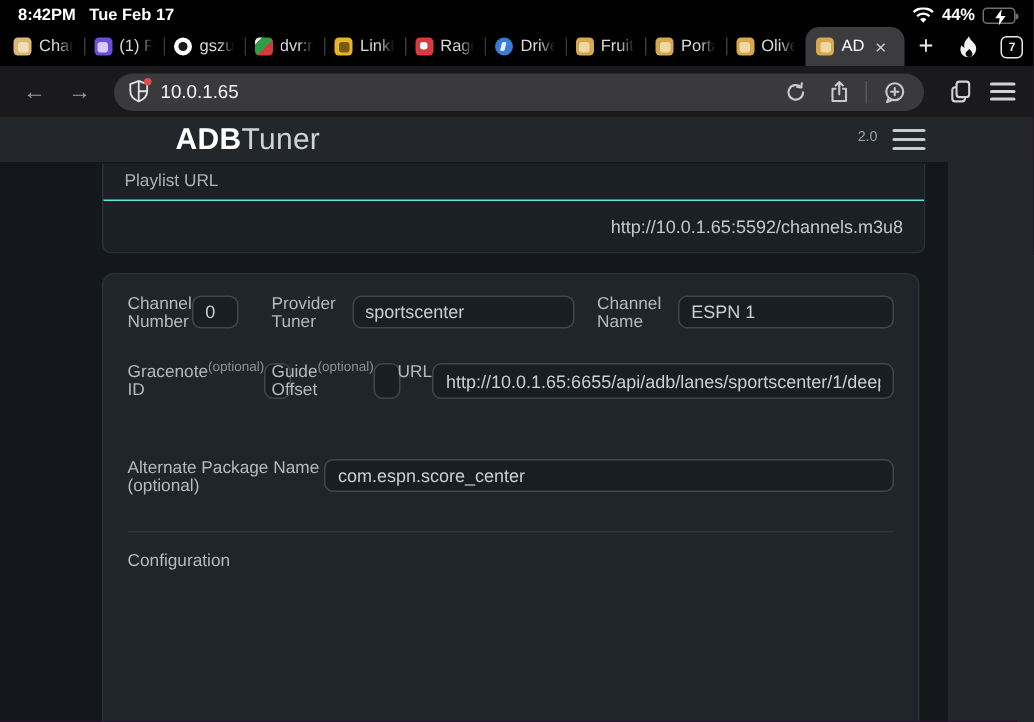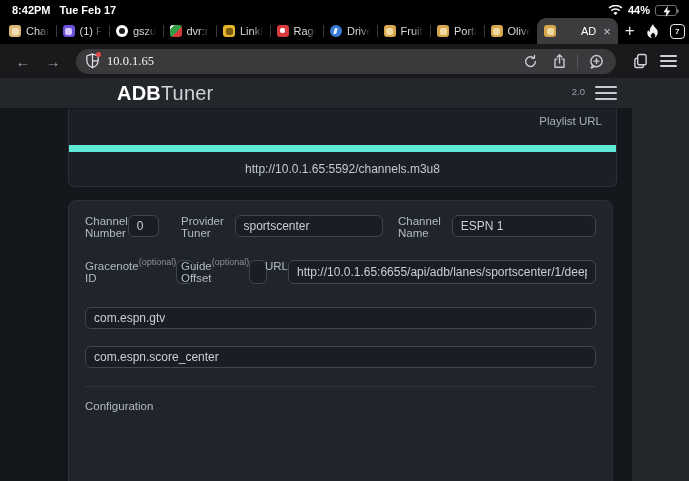--- a/index.html
+++ b/index.html
@@ -20,21 +20,21 @@
   .battery-bolt{position:absolute;left:6px;top:0px;width:10px;height:11px;fill:#fff;}
   
   .tab-bar{height:26px;display:flex;align-items:stretch;background:#000;padding-left:2px;}
   .tab{position:relative;display:flex;align-items:center;gap:5px;width:53.5px;padding:0 7px;
        font-size:11px;color:#d9d9de;overflow:hidden;cursor:default;}
   .tab .sep{position:absolute;left:0;top:7px;bottom:7px;width:1px;background:#3a3a3c;}
   .tab.active{width:auto;min-width:66px;background:#3c3c3f;border-radius:9px 9px 0 0;color:#fff;overflow:visible;}
   .tab-label{white-space:nowrap;overflow:hidden;max-width:34px;
     -webkit-mask-image:linear-gradient(90deg,#000 55%,transparent 100%);
             mask-image:linear-gradient(90deg,#000 55%,transparent 100%);}
-  .tab.active .tab-label{max-width:none;-webkit-mask-image:none;mask-image:none;margin-left:20px;}
+  .tab.active .tab-label{max-width:none;-webkit-mask-image:none;mask-image:none;}
   .tab-close{font-size:13px;line-height:1;color:#c9c9ce;margin-left:2px;}
   .fav{flex:0 0 12px;width:12px;height:12px;border-radius:3px;position:relative;}
   .fav-inner{position:absolute;left:2.5px;top:2.5px;right:2.5px;bottom:2.5px;border-radius:2px;background:rgba(255,255,240,.55);}
   .fav1{background:#dcb873;}
   .fav2{background:#6b4fd8;}
   .fav2 .fav-inner{background:#d8c8ff;}
   .fav3{background:#fff;border-radius:50%;}
   .fav3 .fav-inner{background:#17191c;border-radius:50%;left:3px;top:3px;right:3px;bottom:3px;}
   .fav4{background:linear-gradient(135deg,#f2f2f2 20%,#2f9e44 20%,#2f9e44 55%,#d63a3a 55%);}
   .fav5{background:#e6b52c;}
@@ -47,21 +47,21 @@
   .favgold .fav-inner{background:#efd9a2;}
   .tabctl{display:flex;align-items:center;justify-content:center;flex:1;color:#e9e9ec;}
   .tabctl-plus{font-size:17px;font-weight:300;}
   .tab-count-box{width:15px;height:15px;border:1.4px solid #e9e9ec;border-radius:4px;
      font-size:8px;font-weight:bold;display:flex;align-items:center;justify-content:center;color:#e9e9ec;}
   .flame-svg{width:14px;height:15px;fill:#f2f2f4;}
   
   .url-bar{height:34px;background:#1a1a1c;display:flex;align-items:center;padding:0 12px;gap:8px;}
   .nav-arrow{width:22px;text-align:center;color:#9d9da3;font-size:15px;line-height:1;}
   .url-pill{flex:1;height:25px;background:#3a3a3d;border-radius:13px;display:flex;align-items:center;
-    padding:0 9px;gap:7px;margin:0 4px;min-width:0;font-family:Liberation Serif, serif;}
+    padding:0 9px;gap:7px;margin:0 4px;min-width:0;}
   .shield{position:relative;width:15px;height:16px;flex:0 0 15px;}
   .shield svg{width:15px;height:16px;}
   .shield .dot{position:absolute;right:-1px;top:-1px;width:5px;height:5px;border-radius:50%;background:#e5484d;}
   .url-text{color:#f2f2f4;font-size:12.5px;flex:1;min-width:0;white-space:nowrap;overflow:hidden;}
   .pill-ico{flex:0 0 auto;display:flex;align-items:center;justify-content:center;width:22px;}
   .pill-ico svg{width:15px;height:15px;stroke:#c9c9ce;fill:none;stroke-width:1.5;stroke-linecap:round;stroke-linejoin:round;}
   .pill-sep{width:1px;height:15px;background:#56565b;flex:0 0 1px;}
   .chrome-ico{display:flex;align-items:center;justify-content:center;width:24px;}
   .chrome-ico svg{width:15px;height:16px;stroke:#d2d2d6;fill:none;stroke-width:1.5;stroke-linejoin:round;}
   .hamburger{display:flex;flex-direction:column;gap:3px;width:17px;}
@@ -74,22 +74,22 @@
   .ph-right{margin-left:auto;display:flex;align-items:flex-start;gap:10px;}
   .version{font-size:9.5px;color:#9aa0a6;}
   .menu-bars{display:flex;flex-direction:column;gap:3.5px;width:22px;}
   .menu-bars span{height:2.2px;background:#c6cbd1;border-radius:1px;}
   .page-body{height:373px;display:flex;background:#14181d;overflow:hidden;}
   .content-col{width:632px;flex:0 0 632px;overflow:hidden;}
   .right-strip{flex:1;background:#23262b;}
   
   .pl-card{margin:1px 0 0 68px;width:549px;background:#1b2026;border:1px solid #2b3138;border-top:none;
     border-radius:0 0 6px 6px;}
-  .pl-title{padding:6px 14px 18px;font-size:11.5px;color:#aab1b8;border-bottom:7px solid #5eead4;text-align:right;}
-  .pl-row{display:flex;justify-content:center;align-items:center;padding:10px 14px;font-size:12px;}
+  .pl-title{padding:6px 14px 6px;font-size:11.5px;color:#aab1b8;border-bottom:1px solid #5eead4;}
+  .pl-row{display:flex;justify-content:flex-end;align-items:center;padding:10px 14px;font-size:12px;}
   .pl-url{color:#c3c9cf;}
   .pl-link{color:#4e8dd8;cursor:pointer;}
   
   .form-card{margin:13px 0 0 68px;width:545px;height:340px;background:#20252b;border:1px solid #2b3138;
     border-radius:8px;padding:14px 16px;}
   .frow{display:flex;}
   .field{display:flex;flex-direction:row;}
   .flabel{font-size:11.5px;color:#b3bac1;margin-bottom:6px;}
   .fnote{font-size:9px;color:#8a9097;margin:-3px 0 4px;}
   .tinput{height:22px;background:#191e24;border:1px solid #40464e;border-radius:6px;color:#c9cfd5;
@@ -312,24 +312,24 @@
             <span class="fnote">(optional)</span>
             <input class="tinput" readonly="" value="" style="">
           </div>
           <div class="field w-url">
             <span class="flabel">URL</span>
             <input class="tinput" readonly="" value="http://10.0.1.65:6655/api/adb/lanes/sportscenter/1/deeplink?format=json&amp;dyna" style="">
           </div>
         </div>
 
         <div class="field mt-block">
-          <input class="tinput" readonly="" value="com.espn.gtv" style="">
         </div>
 
         <div class="field mt-block">
+          <span class="flabel">Alternate Package Name (optional)</span>
           <input class="tinput" readonly="" value="com.espn.score_center" style="">
         </div>
 
         <div class="hr"></div>
 
         <div class="config-label">Configuration</div>
 
       </div>
 
     </div>

